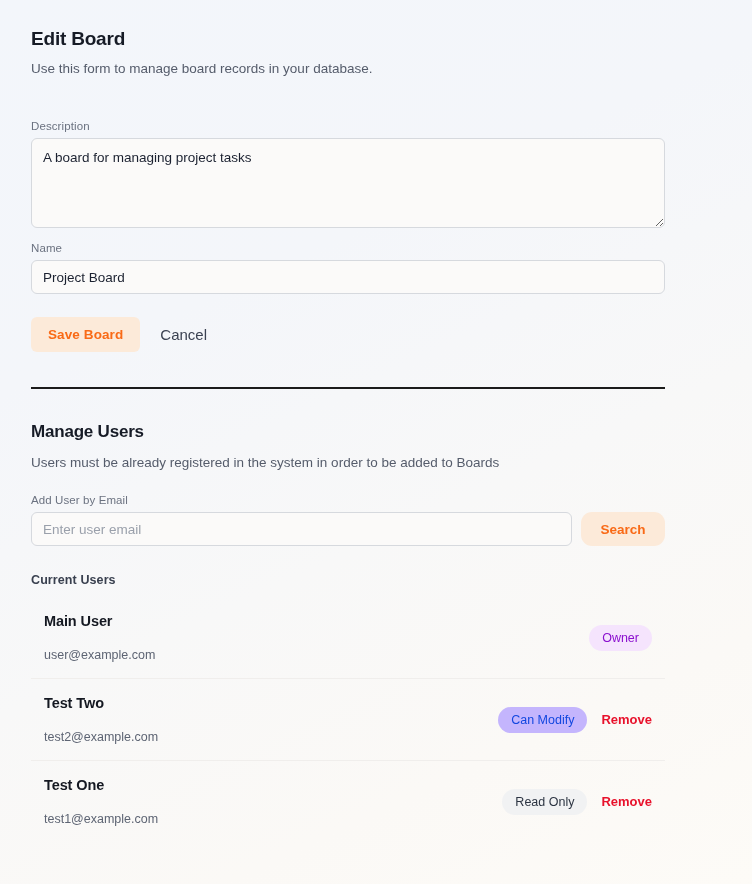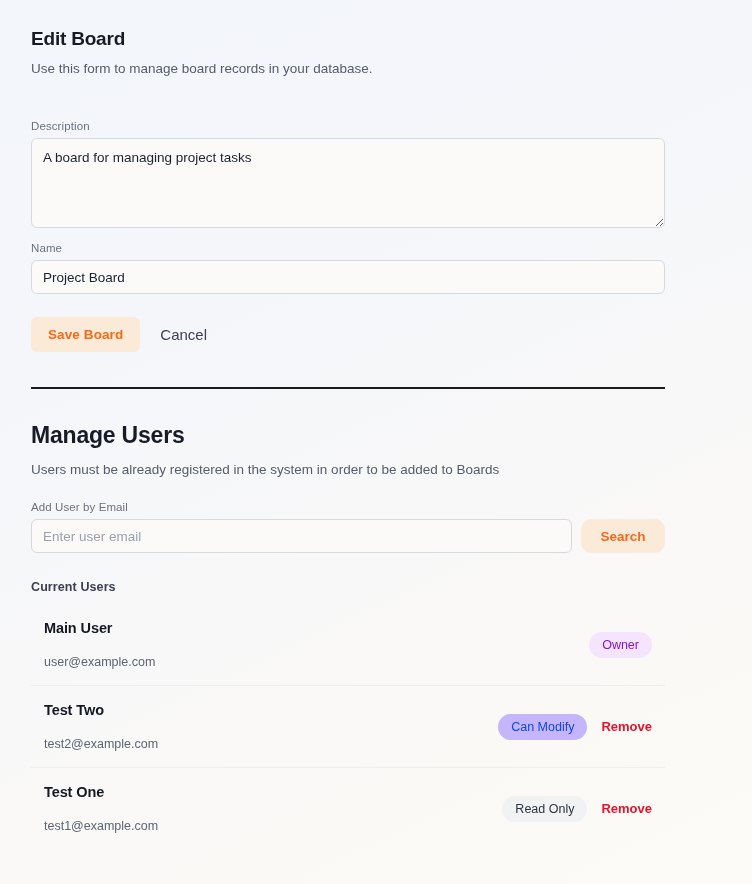--- a/index.html
+++ b/index.html
@@ -128,21 +128,21 @@
     height: 0;
     border: none;
     border-top: 2px solid #1b1b1b;
   }
 
   
   .users-section { margin-top: 33px; }
 
   .section-title {
     margin: 0;
-    font-size: 23px;
+    font-size: 17px;
     font-weight: bold;
     letter-spacing: -0.2px;
     color: #161b26;
   }
   .section-subtitle {
     margin: 0;
     padding-top: 13px;
     font-size: 13.5px;
     color: #555c6b;
   }

